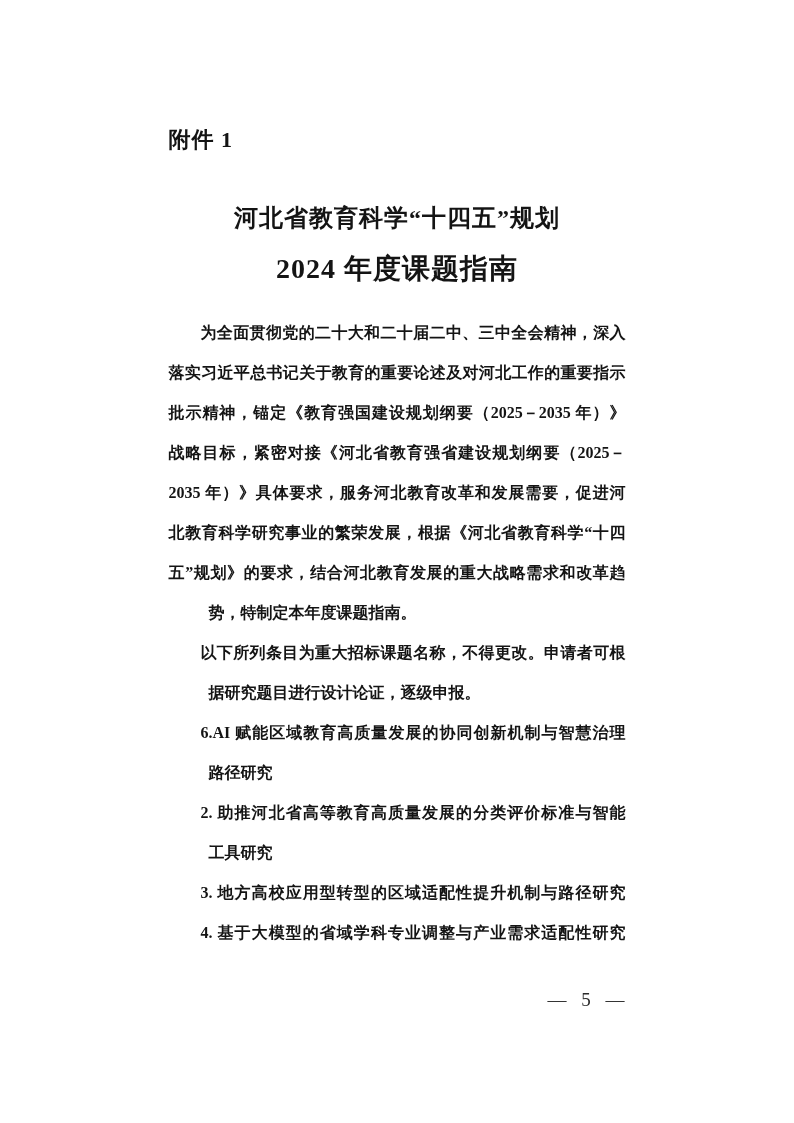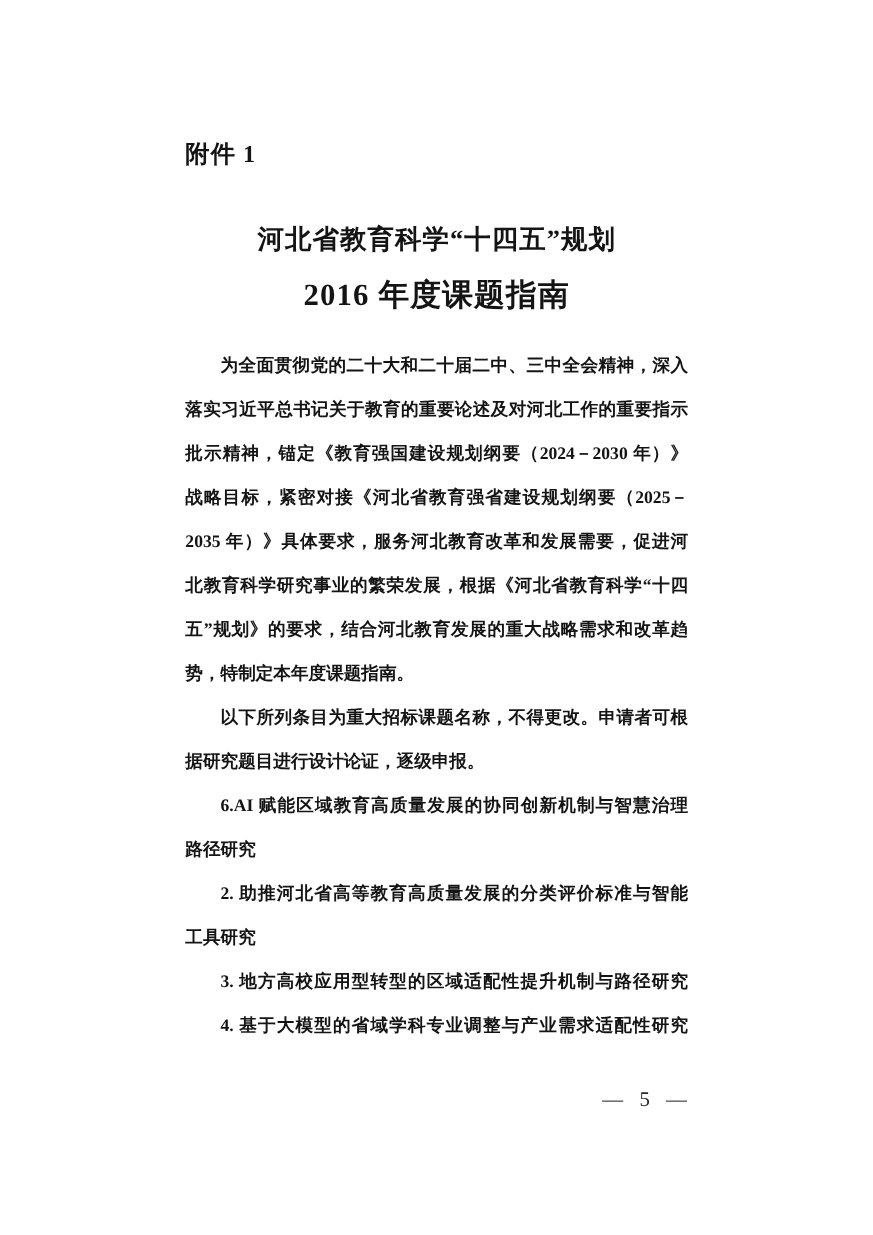--- a/index.html
+++ b/index.html
@@ -52,20 +52,21 @@
     color: #141414;
   }
   .just {
     text-align: justify;
     text-align-last: justify;
     text-justify: inter-character;
   }
   .left {
     text-align: left;
     text-align-last: left;
+    margin-left: 40px;
   }
   .ind {
     text-indent: 2em;
   }
   .heading {
     font-weight: 700;
     font-size: 21px;
   }
   .page-number {
     position: absolute;
@@ -80,27 +81,27 @@
 </style>
 </head>
 <body>
 
 <div class="page">
 
   <div class="attachment">附件 1</div>
 
   <div class="title">河北省教育科学“十四五”规划</div>
 
-  <div class="subtitle">2016 年度课题指南</div>
+  <div class="subtitle">2024 年度课题指南</div>
 
   <div class="body-text">
 
     <p class="line just ind">为全面贯彻党的二十大和二十届二中、三中全会精神，深入</p>
     <p class="line just">落实习近平总书记关于教育的重要论述及对河北工作的重要指示</p>
-    <p class="line just">批示精神，锚定《教育强国建设规划纲要（2024－2030 年）》</p>
+    <p class="line just">批示精神，锚定《教育强国建设规划纲要（2025－2035 年）》</p>
     <p class="line just">战略目标，紧密对接《河北省教育强省建设规划纲要（2025－</p>
     <p class="line just">2035 年）》具体要求，服务河北教育改革和发展需要，促进河</p>
     <p class="line just">北教育科学研究事业的繁荣发展，根据《河北省教育科学“十四</p>
     <p class="line just">五”规划》的要求，结合河北教育发展的重大战略需求和改革趋</p>
     <p class="line left">势，特制定本年度课题指南。</p>
 
 
     <p class="line just ind">以下所列条目为重大招标课题名称，不得更改。申请者可根</p>
     <p class="line left">据研究题目进行设计论证，逐级申报。</p>
 

